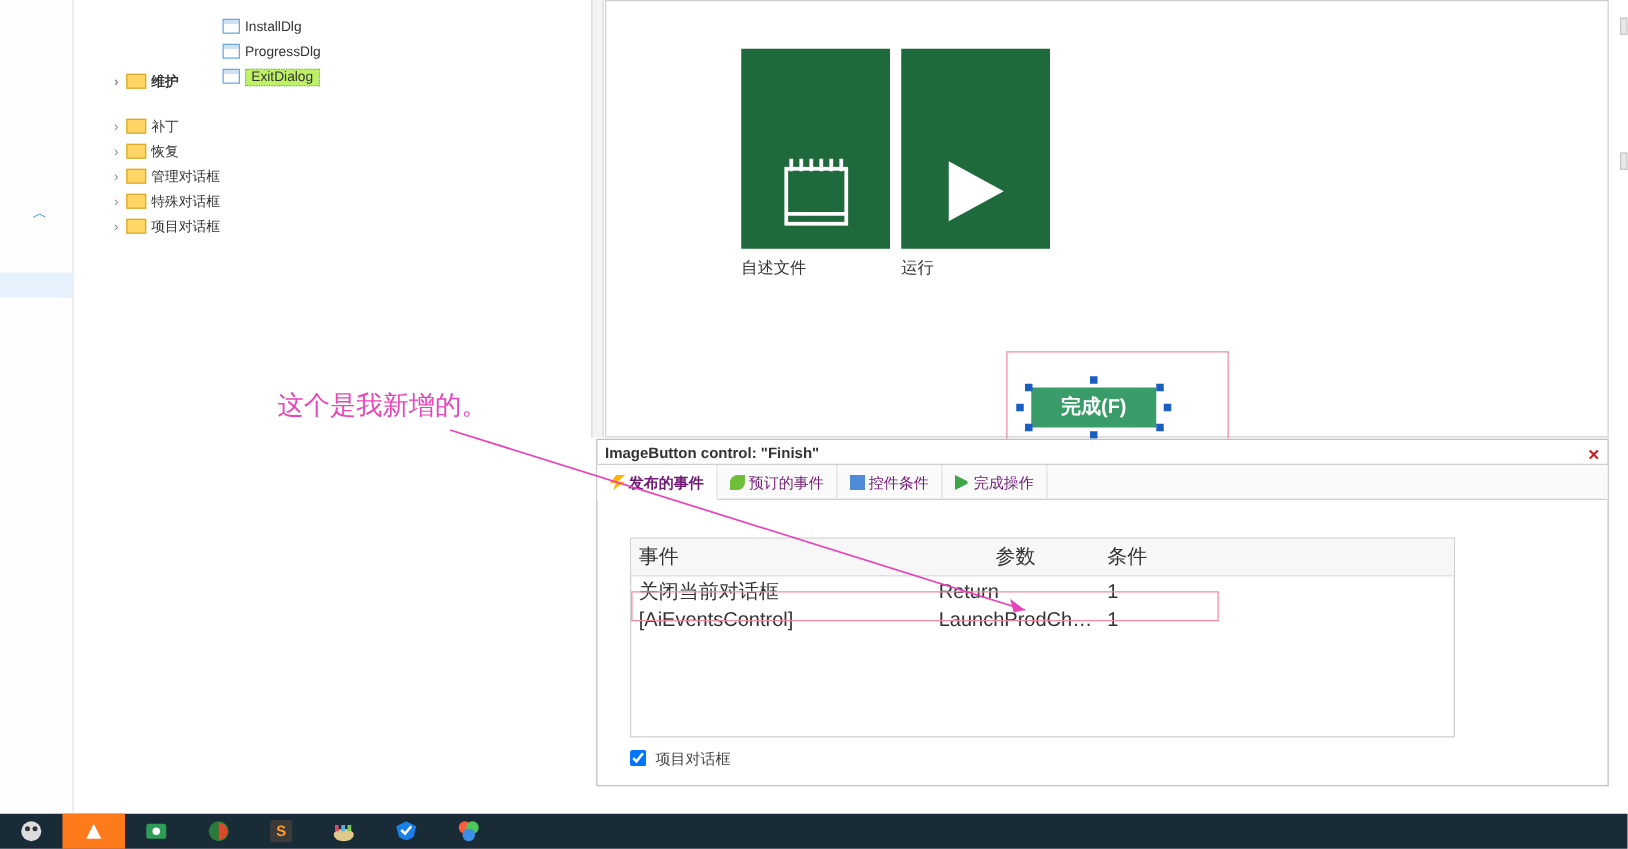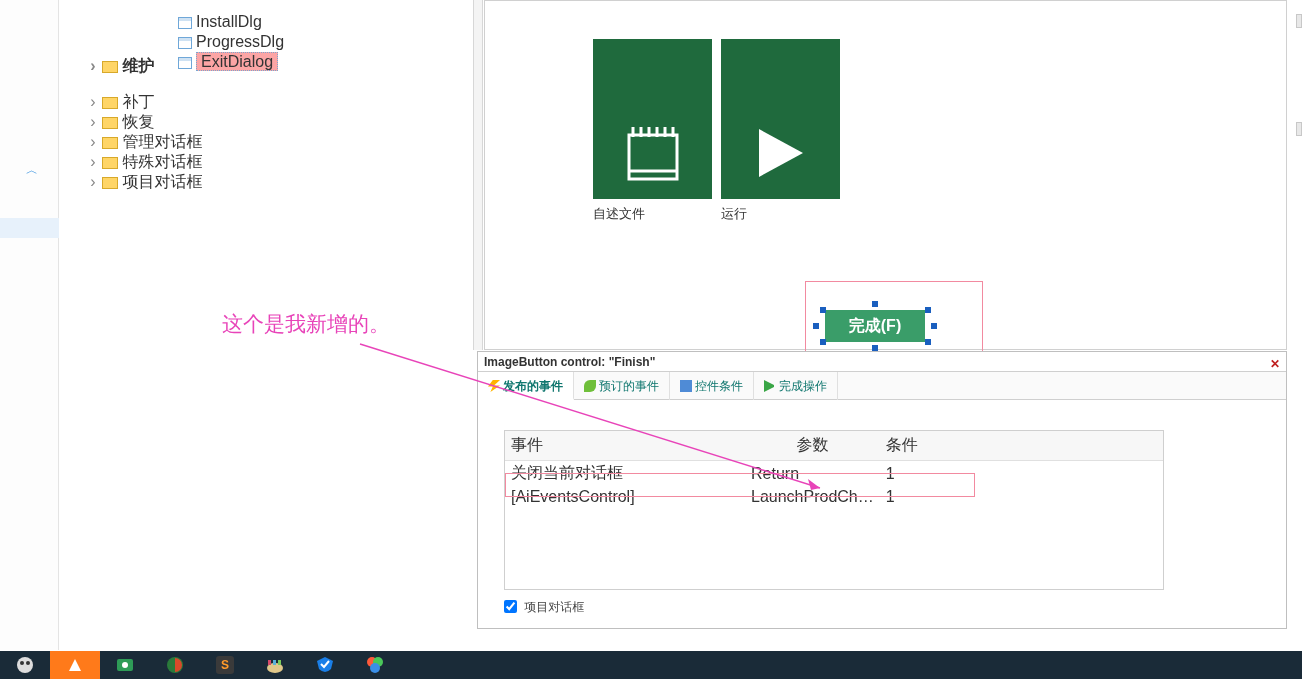--- a/index.html
+++ b/index.html
@@ -5,25 +5,25 @@
 * { margin: 0; padding: 0; box-sizing: border-box; font-family: "Microsoft YaHei", "Segoe UI", Tahoma, sans-serif; }
 html, body { width: 1302px; height: 679px; background: #fff; overflow: hidden; }
 
 
 .leftstrip { position: absolute; left: 0; top: 0; width: 59px; height: 650px; background: #fdfdfd; border-right: 1px solid #e4e4e4; }
 .leftstrip .chev { position: absolute; left: 26px; top: 162px; color: #2d8cde; font-size: 12px; }
 .leftstrip .bluesel { position: absolute; left: 0; top: 218px; width: 59px; height: 20px; background: #e7f1fb; }
 
 
 .tree { position: absolute; left: 60px; top: 0; width: 412px; height: 650px; background: #fff; }
-.tree .row { position: absolute; left: 0; height: 20px; line-height: 20px; font-size: 16px; color: #333; white-space: nowrap; }
+.tree .row { position: absolute; left: 0; height: 20px; line-height: 20px; font-size: 11px; color: #333; white-space: nowrap; }
 .tree .caret { display: inline-block; width: 10px; color: #888; text-align: center; }
 .tree .fld { display: inline-block; width: 16px; height: 12px; background: #ffd566; border: 1px solid #d8a92a; vertical-align: -2px; margin-right: 4px; }
 .tree .dlg { display: inline-block; width: 14px; height: 12px; border: 1px solid #6fa7d8; background: linear-gradient(#cfe2f3 3px, #fff 3px); vertical-align: -2px; margin-right: 4px; }
-.tree .sel { background: #fca5a5; padding: 0 4px; border: 1px dotted #7aa7d0; }
+.tree .sel { background: #bef264; padding: 0 4px; border: 1px dotted #7aa7d0; }
 
 
 .split { position: absolute; left: 473px; top: 0; width: 10px; height: 350px; background: #f4f4f4; border-left: 1px solid #d7d7d7; border-right: 1px solid #d7d7d7; }
 .canvas { position: absolute; left: 484px; top: 0; width: 803px; height: 350px; background: #fff; border: 1px solid #d0d0d0; }
 
 
 .tile { position: absolute; top: 38px; width: 119px; height: 160px; background: #1f6a3d; }
 .tileA { left: 108px; }
 .tileB { left: 236px; }
 .tile svg { position: absolute; left: 32px; bottom: 18px; }
@@ -34,21 +34,21 @@
 .finishWrap { position: absolute; left: 320px; top: 280px; width: 178px; height: 92px; border: 1px solid #f28aa0; }
 .finishBtn { position: absolute; left: 340px; top: 309px; width: 100px; height: 32px; background: #3a9d69; color: #fff; font-size: 16px; font-weight: bold; border: none; text-align: center; line-height: 32px; }
 .handle { position: absolute; width: 6px; height: 6px; background: #1a5fbf; }
 
 
 .panel { position: absolute; left: 477px; top: 351px; width: 810px; height: 278px; background: #fff; border: 1px solid #bfbfbf; }
 .panelTitle { height: 20px; line-height: 20px; font-size: 12px; font-weight: bold; color: #333; padding-left: 6px; border-bottom: 1px solid #cfcfcf; position: relative; }
 .panelTitle .close { position: absolute; right: 6px; top: 2px; color: #c02020; font-weight: bold; font-size: 12px; }
 
 .tabs { height: 28px; border-bottom: 1px solid #cfcfcf; background: #fafafa; }
-.tabs .tab { float: left; height: 28px; line-height: 28px; padding: 0 10px; font-size: 12px; color: #0f766e; border-right: 1px solid #e0e0e0; }
+.tabs .tab { float: left; height: 28px; line-height: 28px; padding: 0 10px; font-size: 12px; color: #701a75; border-right: 1px solid #e0e0e0; }
 .tabs .tab.active { font-weight: bold; background: #fff; border-bottom: 2px solid #fff; margin-bottom: -1px; }
 .tabs .ic { display: inline-block; width: 12px; height: 12px; vertical-align: -2px; margin-right: 3px; }
 .ic-bolt { background: #ffb400; clip-path: polygon(40% 0,100% 0,50% 45%,100% 45%,20% 100%,40% 55%,0 55%); }
 .ic-curv { background: #6fbf3a; border-radius: 50% 0 50% 0; }
 .ic-grid { background: #4f8bd6; box-shadow: 0 0 0 1px #4f8bd6 inset; }
 .ic-play { width: 0; height: 0; border-left: 10px solid #3aa646; border-top: 5px solid transparent; border-bottom: 5px solid transparent; }
 
 
 .tblwrap { position: absolute; left: 26px; top: 78px; width: 660px; height: 160px; border: 1px solid #cfcfcf; background: #fff; }
 .tblwrap table { width: 100%; border-collapse: collapse; font-size: 16px; }

